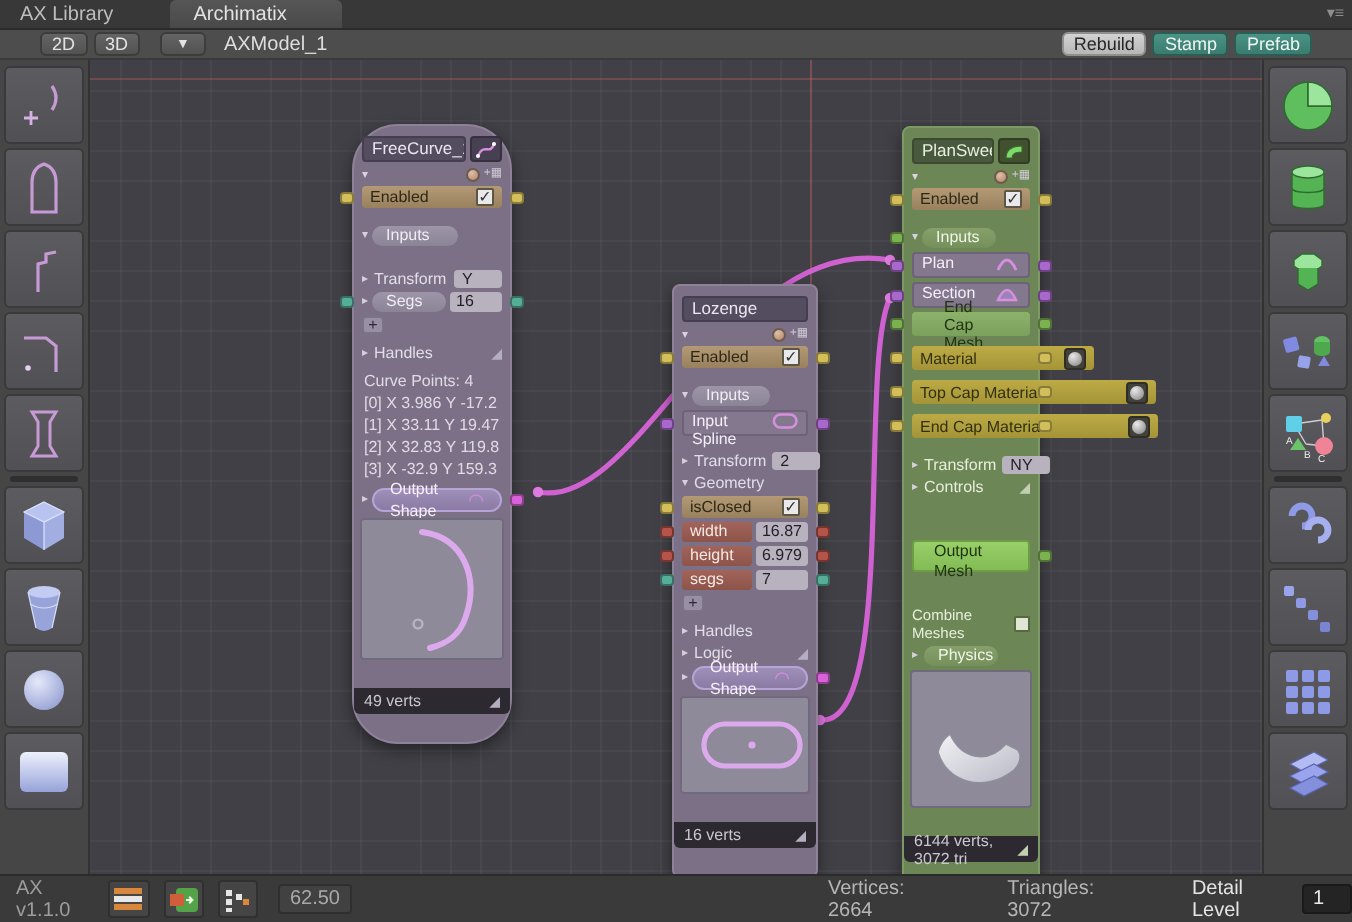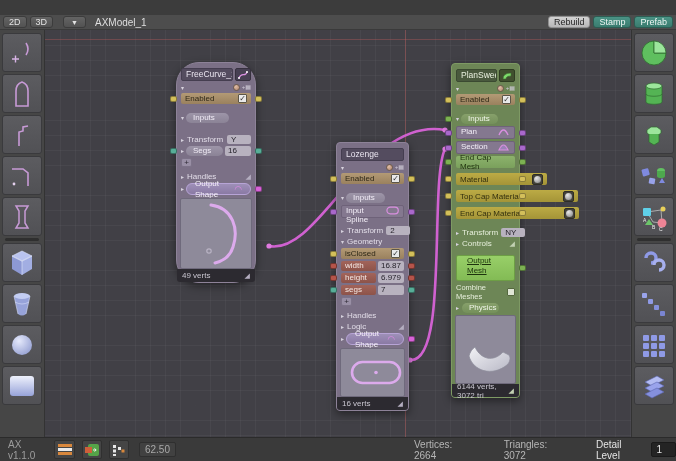--- a/index.html
+++ b/index.html
@@ -7,21 +7,21 @@
   body { font-family:"Liberation Sans", sans-serif; background:#3c3c3c; }
   .app { position:relative; width:676px; height:461px; background:#3c3c3c; overflow:hidden; }
 
   
   .tabbar { position:absolute; left:0; top:0; width:676px; height:15px; background:#383838; display:flex; align-items:flex-end; border-bottom:1px solid #2c2c2c; }
   .tab { font-size:10px; color:#bdbdbd; padding:1px 10px 1px 10px; height:14px; line-height:13px; }
   .tab.active { background:linear-gradient(#565656,#494949); color:#e2e2e2; border-radius:3px 3px 0 0; margin-left:18px; padding:1px 28px 1px 12px; }
   .tabbar-right { margin-left:auto; color:#8f8f8f; font-size:8px; padding-right:4px; line-height:14px; }
 
   
-  .toolbar { position:absolute; left:0; top:15px; width:676px; height:15px; background:#4d4d4d; border-bottom:1px solid #3a3a3a; display:flex; align-items:center; gap:3px; padding:0 3px; }
+  .toolbar { position:absolute; left:0; top:15px; width:676px; height:15px; background:#4d4d4d; border-bottom:1px solid #3a3a3a; display:flex; align-items:center; gap:3px; padding:0 20px; }
   .tbtn { height:12px; line-height:11px; font-size:9px; color:#e3e3e3; background:linear-gradient(#646464,#525252); border:1px solid #3c3c3c; border-radius:3px; padding:0 5px; }
   .tbtn.drop { margin-left:7px; padding:0 7px; font-size:7px; }
   .model-name { font-size:10px; color:#dedede; margin-left:6px; }
   .spacer { flex:1; }
   .tbtn.light { background:linear-gradient(#d2d2d2,#b7b7b7); color:#262626; border-color:#8f8f8f; }
   .tbtn.teal { background:linear-gradient(#4a9385,#3a7c6f); color:#eef6f3; border-color:#2c5d53; }
 
   
   .main { position:absolute; left:0; top:30px; width:676px; height:407px; display:flex; }
   .sidebar { width:45px; background:#464646; padding-top:2px; overflow:hidden; }
@@ -70,60 +70,65 @@
   .fold { display:flex; align-items:center; gap:3px; color:#e2dde8; height:9px; }
   .node.green .fold { color:#e6eedb; }
   .tri { font-size:6px; line-height:6px; color:#d5d0dc; }
 
   .vfield { background:#b8b2bf; color:#221f27; border-radius:2px; height:10px; line-height:10px; padding:0 3px; min-width:26px; }
   .axisbox { background:#b8b2bf; color:#221f27; border-radius:2px; height:9px; line-height:9px; padding:0 4px; margin-left:auto; min-width:24px; }
 
   .prow { flex:1; display:flex; background:#84788f; border:1px solid #6e6279; border-radius:2px; height:13px; padding:0 4px; color:#f3eef7; }
   .label-red { flex:1; background:linear-gradient(#a2645a,#8d5349); border-radius:2px; height:10px; line-height:10px; padding:0 4px; color:#f4e8e4; }
   .row-yellow { flex:1; display:flex; align-items:center; background:linear-gradient(#bcab45,#a49437); border-radius:2px; height:12px; padding:0 4px; color:#33300f;gap:44px; }
-  .row-endcap { flex:1; display:flex; align-items:center; background:linear-gradient(#8cb26c,#7aa05c); border-radius:2px; height:12px; padding:0 4px; color:#21340f; }
+  .row-endcap { flex:1; display:flex; align-items:center; background:linear-gradient(#8cb26c,#7aa05c); border-radius:2px; height:12px; padding:0 16px; color:#21340f; }
   .mat-icon { margin-left:auto; width:11px; height:11px; background:#43423a; border:1px solid #2e2d27; border-radius:2px; display:flex; align-items:center; justify-content:center; }
   .mat-sphere { width:7px; height:7px; border-radius:50%; background:radial-gradient(circle at 35% 30%, #e8e8e8, #808080); }
 
   .plusbtn { width:11px; height:9px; background:#998fa5; border:1px solid #7d7389; border-radius:2px; color:#2f2a36; font-size:8px; line-height:7px; text-align:center; }
   .resize-corner { margin-left:auto; color:#b4aec0; font-size:7px; }
   .node.green .resize-corner { color:#c2d0b2; }
 
   .stats { color:#e0dbe6; line-height:11px; font-size:8px; padding:2px 1px; }
   .outpill { margin:0 auto; display:flex; align-items:center; gap:4px; background:linear-gradient(#9e8fb8,#8a7aa4); border:1px solid #b7a4d6; border-radius:7px; height:12px; line-height:11px; padding:0 8px; color:#f6f1fa; }
   .arcglyph { color:#e08ae6; font-size:9px; line-height:9px; }
-  .outmesh { margin:0 auto; background:linear-gradient(#98cf68,#83bb55); border:1px solid #6d9e45; border-radius:2px; height:26px; line-height:10px; padding:0 10px; color:#1d330d;text-decoration:underline; }
+  .outmesh { margin:15px auto; background:linear-gradient(#98cf68,#83bb55); border:1px solid #6d9e45; border-radius:2px; height:16px; line-height:10px; padding:0 10px; color:#1d330d; }
   .combine { color:#e6eedb; font-size:7.5px; }
   .combine-box { margin-left:auto; width:9px; height:8px; background:#dfe6d5; border:1px solid #55683f; border-radius:1px; }
 
   .preview { position:relative; background:#8e8a9a; border:1px solid #6f6a7c; border-radius:2px; margin:3px -1px 0; }
-  .nfooter { display:flex; align-items:center; background:#2c2a30; margin:0 -4px; border-radius:0 0 3px 3px; height:13px; padding:0 5px; color:#cac7d1; font-size:8px; }
+  .nfooter { display:flex; align-items:center; background:#2c2a30; margin:14px -4px; border-radius:0 0 3px 3px; height:13px; padding:0 5px; color:#cac7d1; font-size:8px; }
 
   .nub { position:absolute; width:7px; height:6px; border-radius:2px; top:50%; transform:translateY(-50%); border:1px solid rgba(0,0,0,0.35); }
   .nub.l { left:-11px; } .nub.r { right:-11px; }
   .nub.yellow{ background:#d3bf5a; } .nub.teal{ background:#57ae98; } .nub.purple{ background:#a968cb; }
   .nub.red{ background:#b5544a; } .nub.green{ background:#7cb152; } .nub.magenta{ background:#d863d8; }
 
   
-  .statusbar { position:absolute; left:0; top:437px; width:676px; height:24px; background:#3a3a3a; border-top:1px solid #2b2b2b; display:flex; align-items:center; font-size:10px; color:#b6b6b6; }
+  .statusbar { position:absolute; left:0; top:437px; width:676px; height:24px; background:#3a3a3a; border-top:1px solid #2b2b2b; display:flex; align-items:center; font-size:10px; color:#b6b6b6;justify-content:center; }
   .sb-version { margin-left:8px; color:#9d9d9d; }
   .sb-iconbtn { width:22px; height:19px; margin-left:7px; background:#454545; border:1px solid #303030; border-radius:2px; display:flex; align-items:center; justify-content:center; }
   .sb-iconbtn:first-of-type { margin-left:48px; }
   .sb-zoom { margin-left:10px; background:#414141; border:1px solid #2f2f2f; border-radius:2px; padding:1px 5px; color:#a9a9a9; }
   .sb-stat { margin-left:0; }
   .sb-vert { margin-left:238px; }
   .sb-tri { margin-left:32px; }
   .sb-detail { margin-left:30px; color:#e4e4e4; }
   .sb-detail-val { margin-left:8px; width:26px; background:#242424; border:1px solid #1a1a1a; border-radius:2px; color:#e8e8e8; padding:1px 4px; }
 </style>
 </head>
 <body>
 
 <div class="app">
 
+  <div class="tabbar">
+    <div class="tab">AX Library</div>
+    <div class="tab active">Archimatix</div>
+    <div class="tabbar-right">▾≡</div>
+  </div>
 
   <div class="toolbar">
     <div class="tbtn">2D</div>
     <div class="tbtn">3D</div>
     <div class="tbtn drop">▼</div>
     <div class="model-name">AXModel_1</div>
     <div class="spacer"></div>
     <div class="tbtn light">Rebuild</div>
     <div class="tbtn teal">Stamp</div>
     <div class="tbtn teal">Prefab</div>
@@ -254,20 +259,27 @@
           <span class="vfield">16</span>
           <span class="nub r teal"></span>
         </div>
         <div class="nrow">
           <span class="plusbtn">+</span>
         </div>
         <div class="nrow fold" style="margin-top:5px;">
           <span class="tri">▸</span>
           <span>Handles</span>
           <span class="resize-corner">◢</span>
+        </div>
+        <div class="stats">
+          <div>Curve Points: 4</div>
+          <div>[0] X 3.986  Y -17.2</div>
+          <div>[1] X 33.11  Y 19.47</div>
+          <div>[2] X 32.83  Y 119.8</div>
+          <div>[3] X -32.9  Y 159.3</div>
         </div>
         <div class="nrow">
           <span class="tri">▸</span>
           <div class="outpill">
             <span>Output Shape</span>
             <span class="arcglyph">◠</span>
           </div>
           <span class="nub r magenta"></span>
         </div>
         <div class="preview" style="height:71px;">

